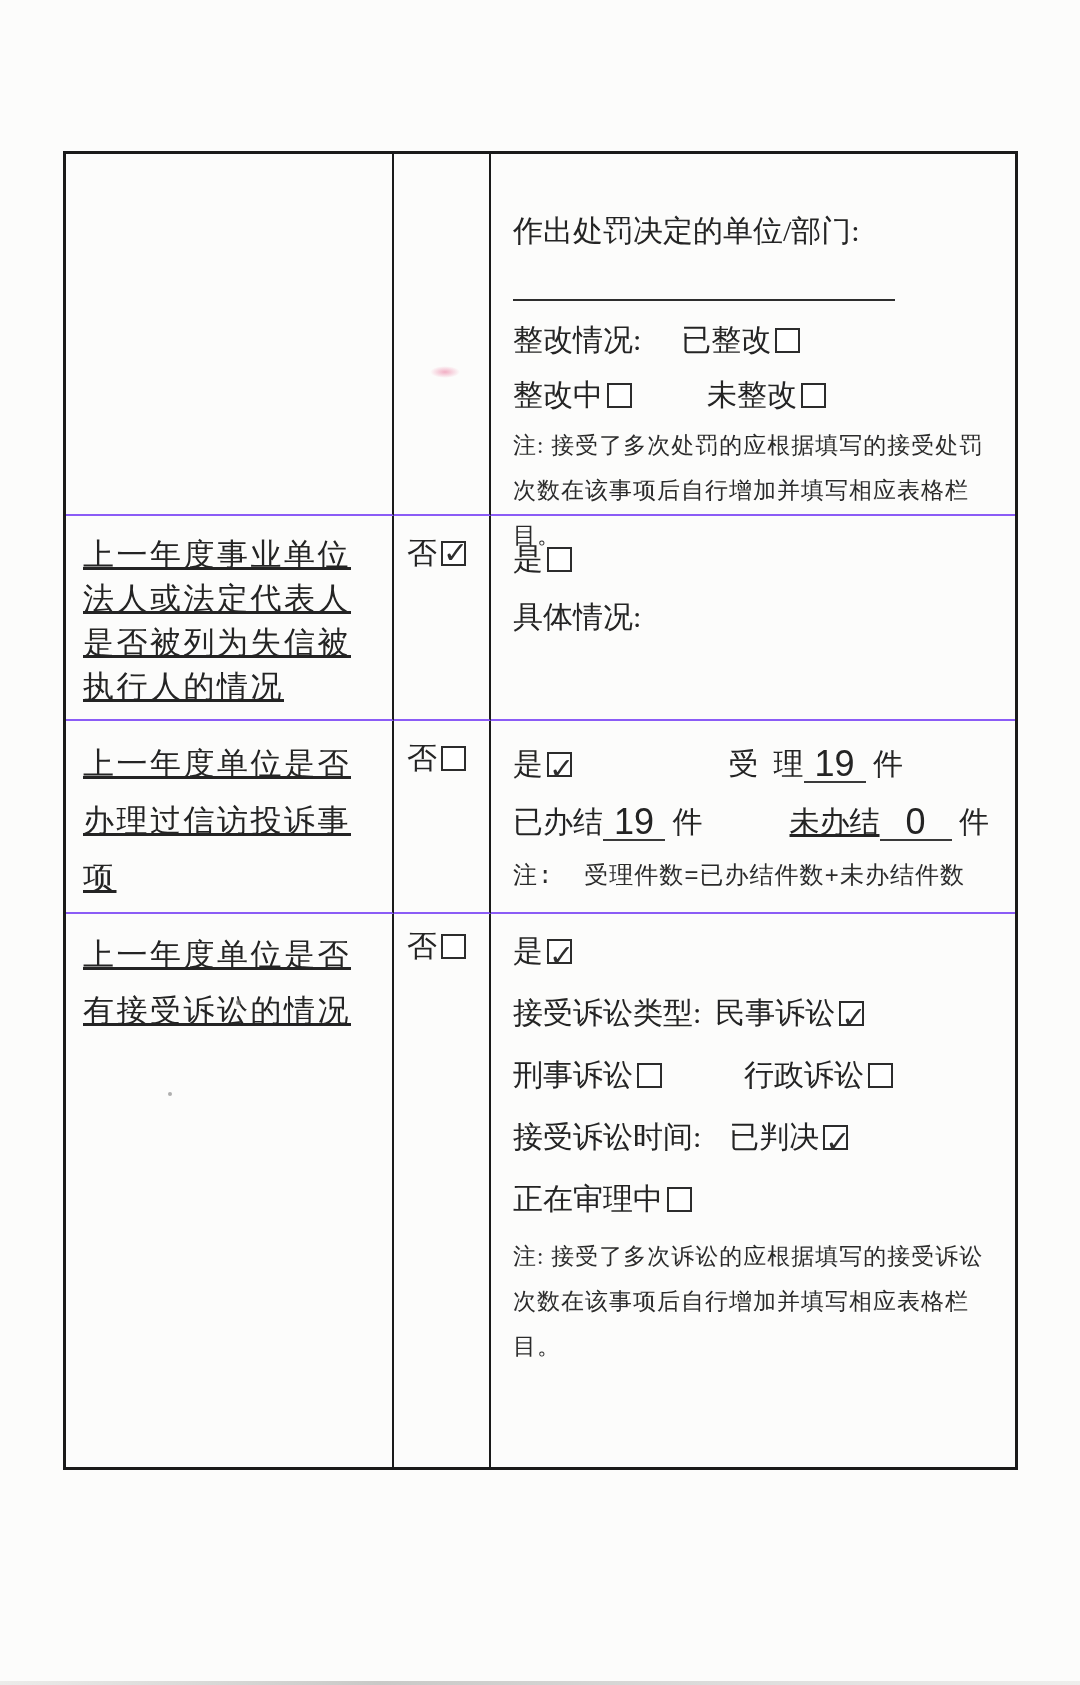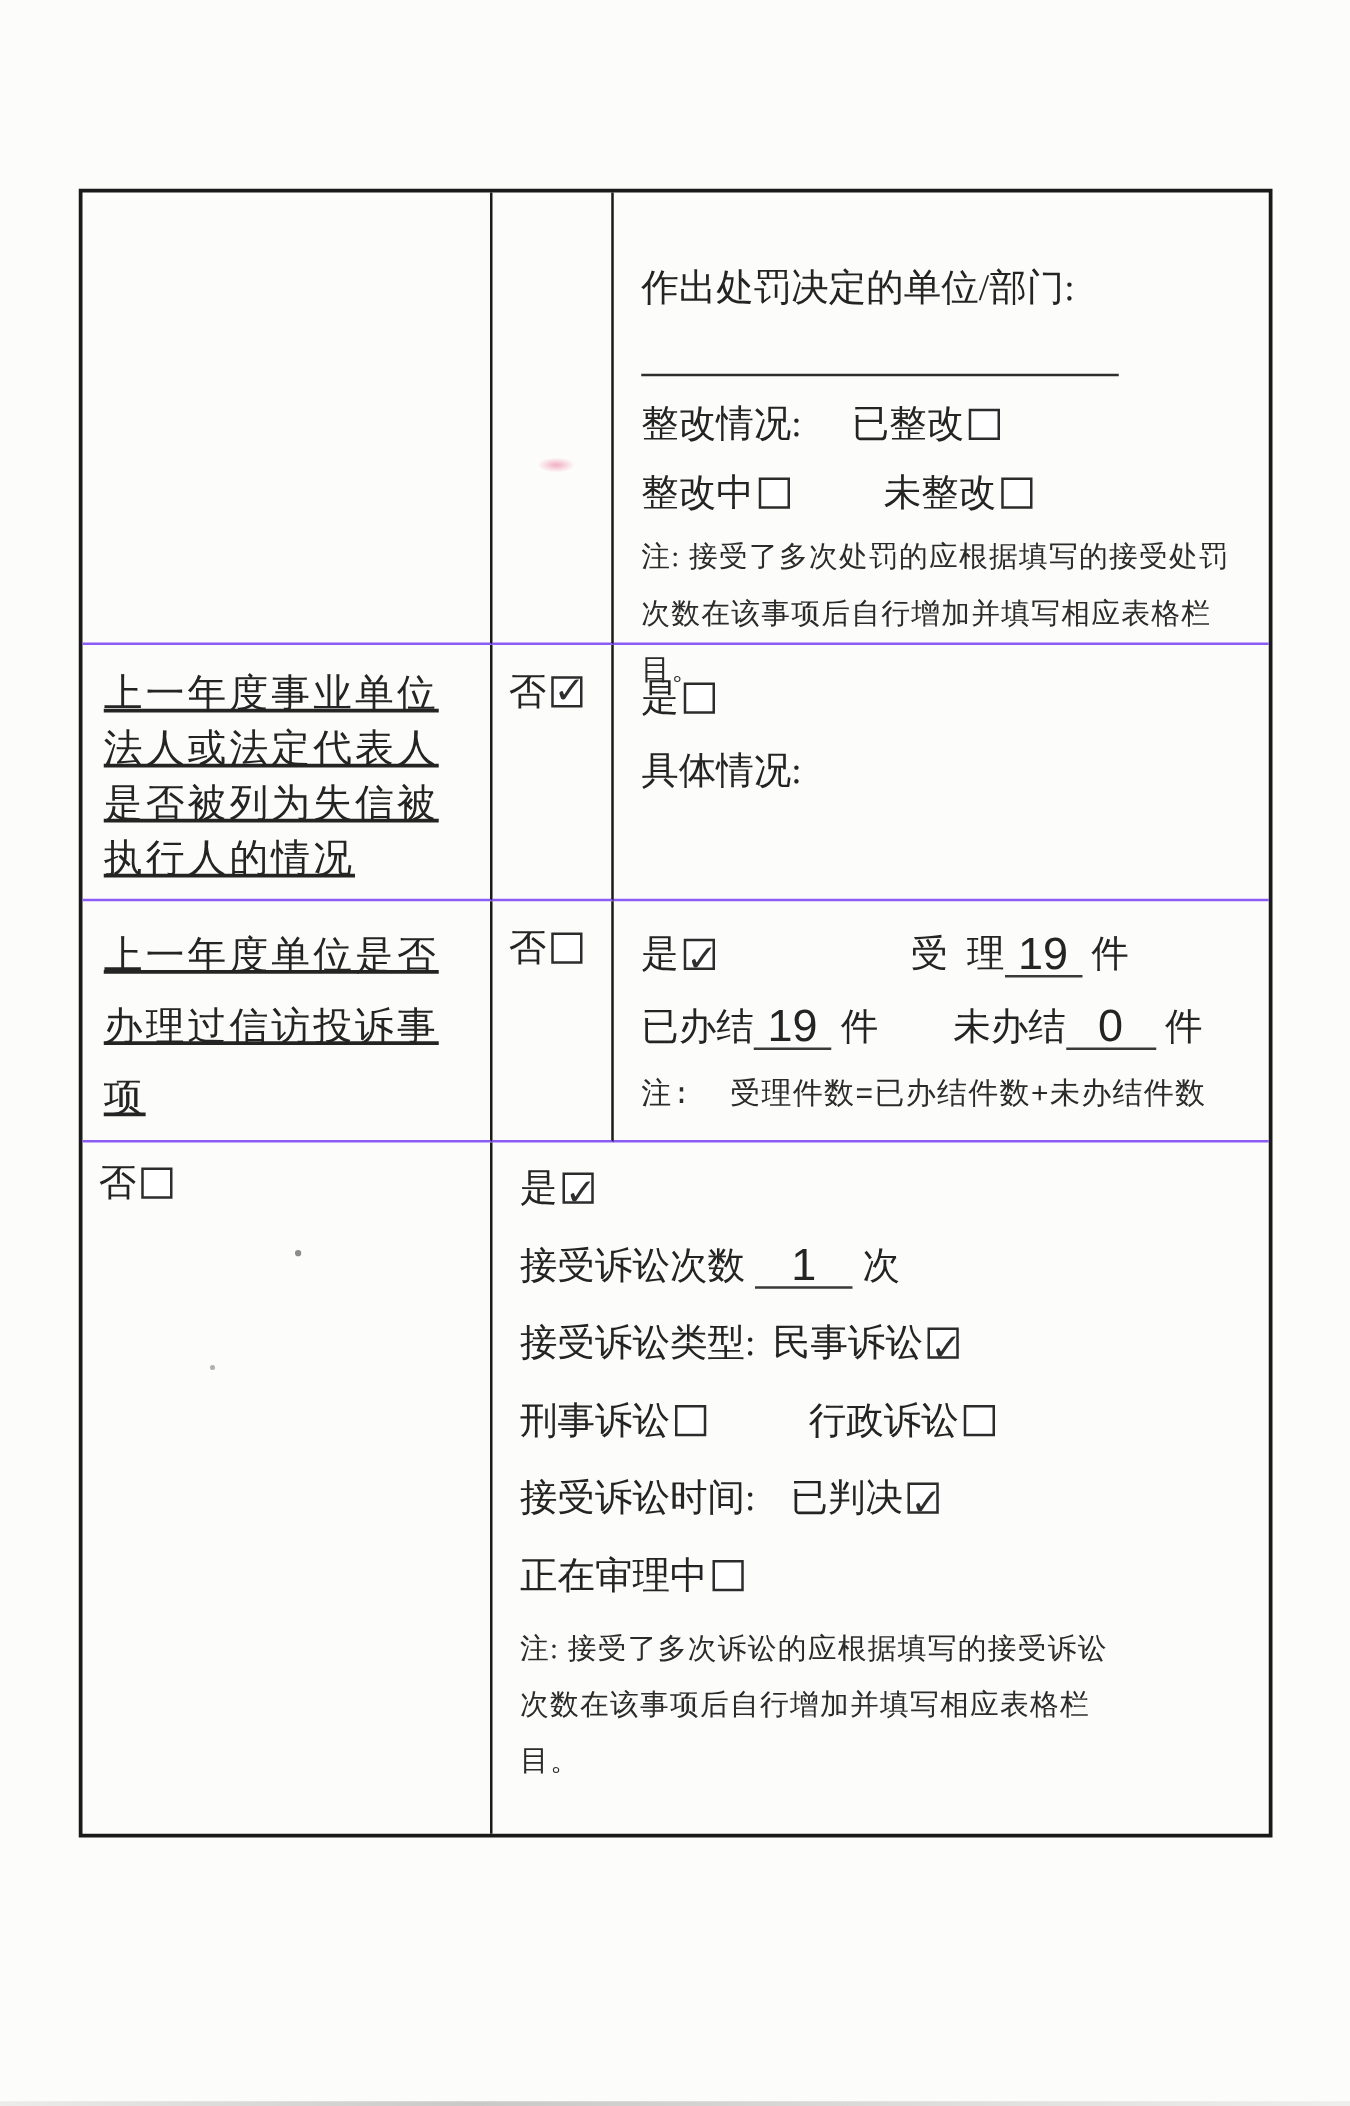--- a/index.html
+++ b/index.html
@@ -54,21 +54,21 @@
   .blank-line{width:382px;height:0;border-bottom:2px solid #2e2e2e;margin-top:46px;}
   
   .note{
     font-size:23px;letter-spacing:1px;line-height:45px;
     white-space:pre-wrap;width:486px;color:#2b2b2b;
   }
   .note.short{font-size:24px;width:auto;font-family:Liberation Mono, monospace;}
   .pre{white-space:pre;}
   
   .ml8{margin-left:8px;}  .ml14{margin-left:14px;} .ml24{margin-left:24px;}
-  .ml40{margin-left:40px;margin-top:32px;} .ml46{margin-left:28px;} .ml60{margin-left:60px;}
+  .ml40{margin-left:40px;margin-top:32px;} .ml46{margin-left:28px;} .ml60{margin-left:87px;text-decoration:underline;}
   .ml75{margin-left:75px;} .ml82{margin-left:82px;}
   .mt10{margin-top:10px;} .mt13{margin-top:13px;} .mt16{margin-top:16px;}
   .mt6{margin-top:6px;}   .mt40{margin-top:40px;} .mt17{margin-top:17px;}
   .r3l1{display:flex;justify-content:space-between;padding-right:98px;}
   
   .artifact-pink{
     position:absolute;left:430px;top:366px;width:30px;height:12px;border-radius:50%;
     background:radial-gradient(ellipse at center,rgba(233,110,150,0.55),rgba(233,110,150,0) 70%);
   }
   .dot{position:absolute;width:5px;height:5px;border-radius:50%;background:#6f6f6f;opacity:.8;}
@@ -119,29 +119,27 @@
       <div class="line mt6 r3l1">
         <span><span>是</span><span class="cb" data-checked="true"></span></span>
         <span><span class="pre">受  理</span><span class="fill w60">19</span> <span>件</span></span>
       </div>
       <div class="line mt13">
         <span>已办结</span><span class="fill w60">19</span> <span>件</span><span class="ml60">未办结</span><span class="fill w70">0</span> <span>件</span>
       </div>
       <div class="note short mt10">注:  受理件数=已办结件数+未办结件数</div>
     </div>
 
+    <div class="cell qcell q4 last-row">上一年度单位是否有接受诉讼的情况</div>
     <div class="cell nocell n4 last-row">
       <span>否</span><span class="cb" data-checked="false"></span>
     </div>
     <div class="cell acell last-col last-row">
       <div class="line">
         <span>是</span><span class="cb" data-checked="true"></span>
-      </div>
-      <div class="line mt17">
-        <span>接受诉讼次数</span><span class="fill w78 ml8">1</span><span class="ml8">次</span>
       </div>
       <div class="line mt17">
         <span>接受诉讼类型:</span><span class="ml14">民事诉讼</span><span class="cb" data-checked="true"></span>
       </div>
       <div class="line mt17">
         <span>刑事诉讼</span><span class="cb" data-checked="false"></span><span class="ml82">行政诉讼</span><span class="cb" data-checked="false"></span>
       </div>
       <div class="line mt17">
         <span>接受诉讼时间:</span><span class="ml46">已判决</span><span class="cb" data-checked="true"></span>
       </div>

